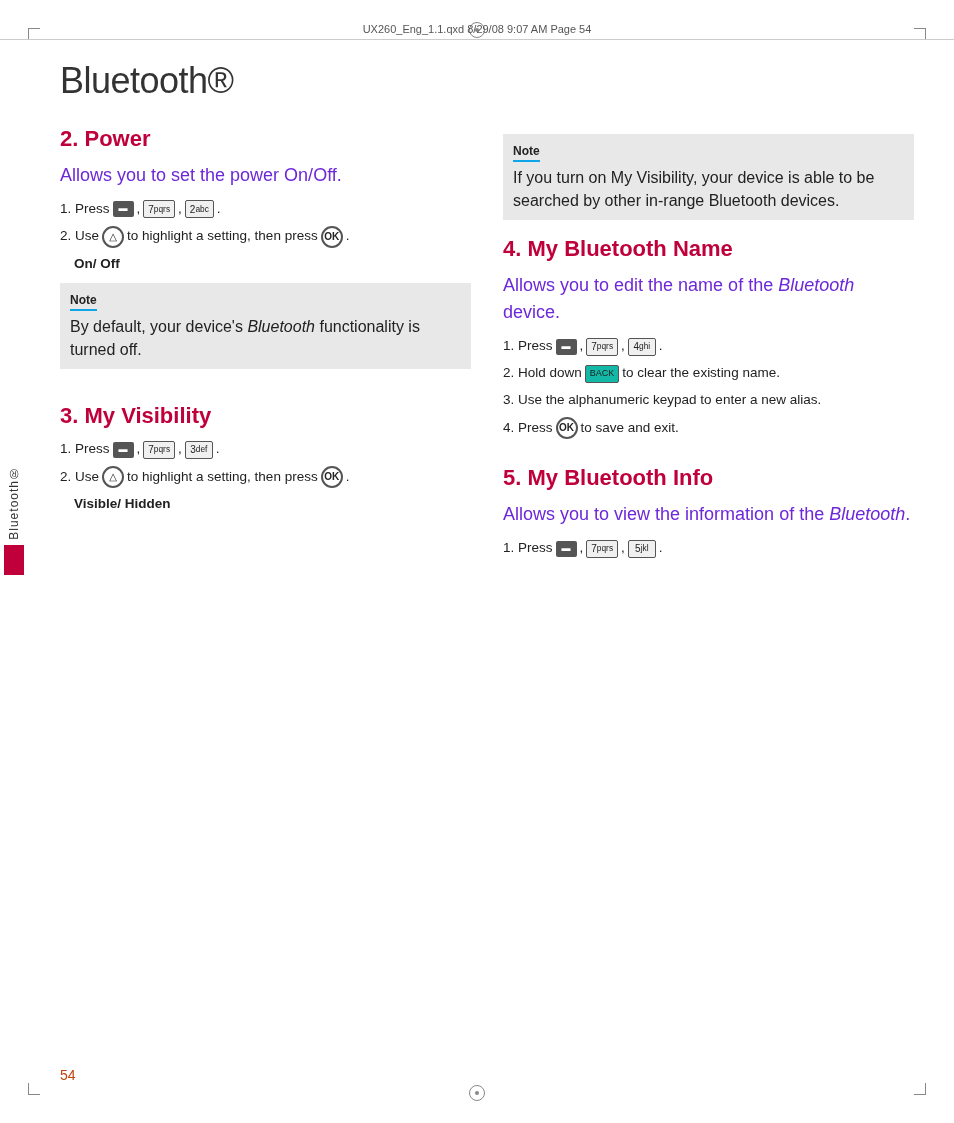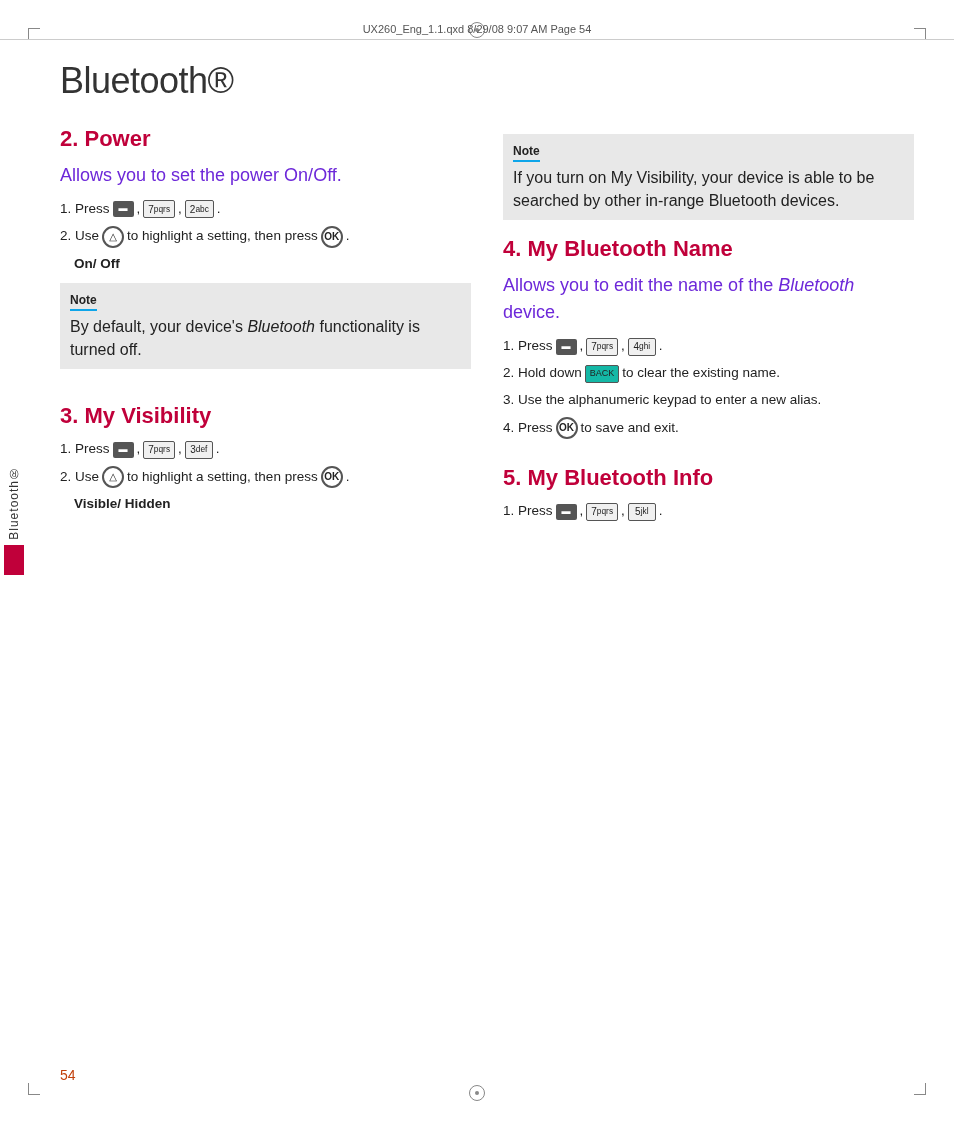--- a/index.html
+++ b/index.html
@@ -397,20 +397,23 @@
             <span>4. Press</span>
             <span class="btn-ok">OK</span>
             <span>to save and exit.</span>
           </span>
         </div>
       </div>
 
       <div class="section-spacer"></div>
 
       <div class="section-heading">5. My Bluetooth Info</div>
+      <div class="body-text">
+        <span>Allows you to view the information of the </span><em>Bluetooth</em><span>.</span>
+      </div>
 
       <div class="steps-list">
 
         <div class="step">
           <span class="step-text">
             <span>1. Press</span>
             <span class="btn-menu">▬</span>
             <span>,</span>
             <span class="btn-key">7<sub>pqrs</sub></span>
             <span>,</span>

